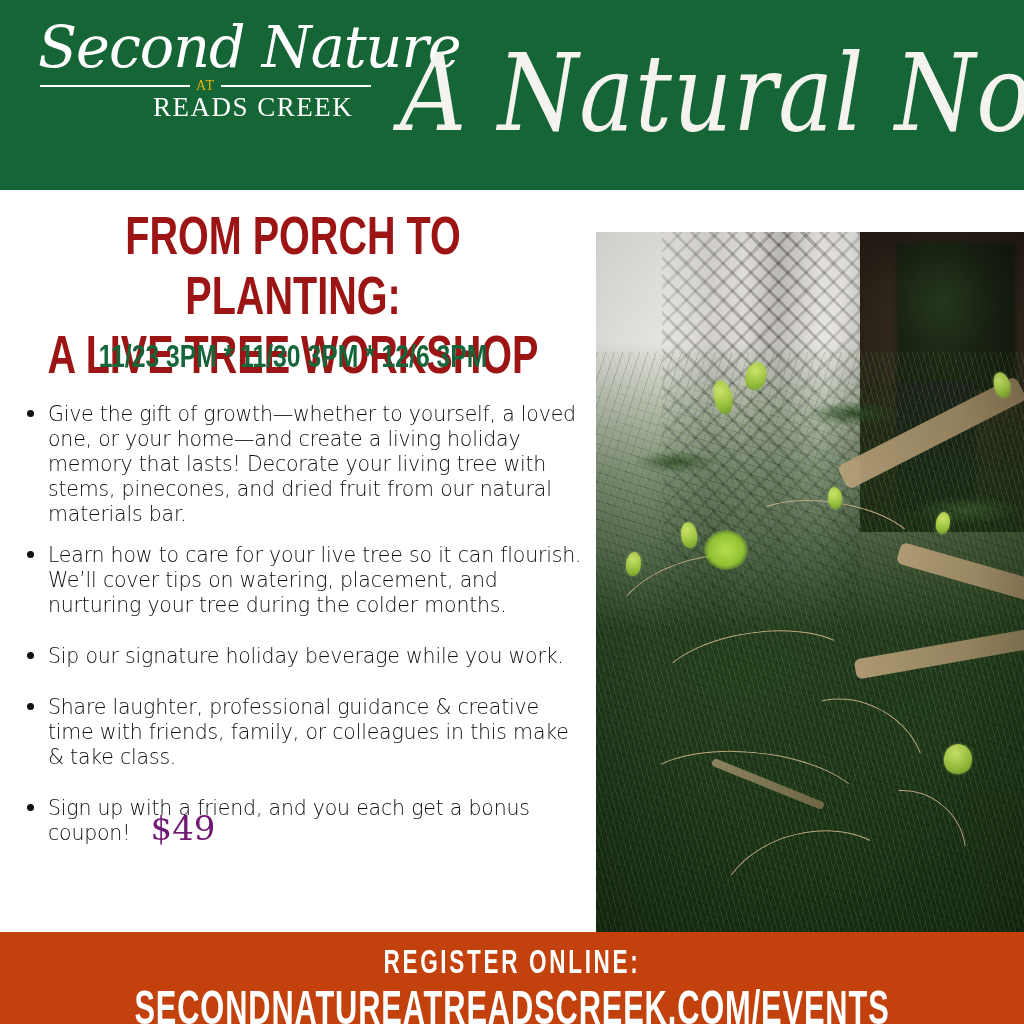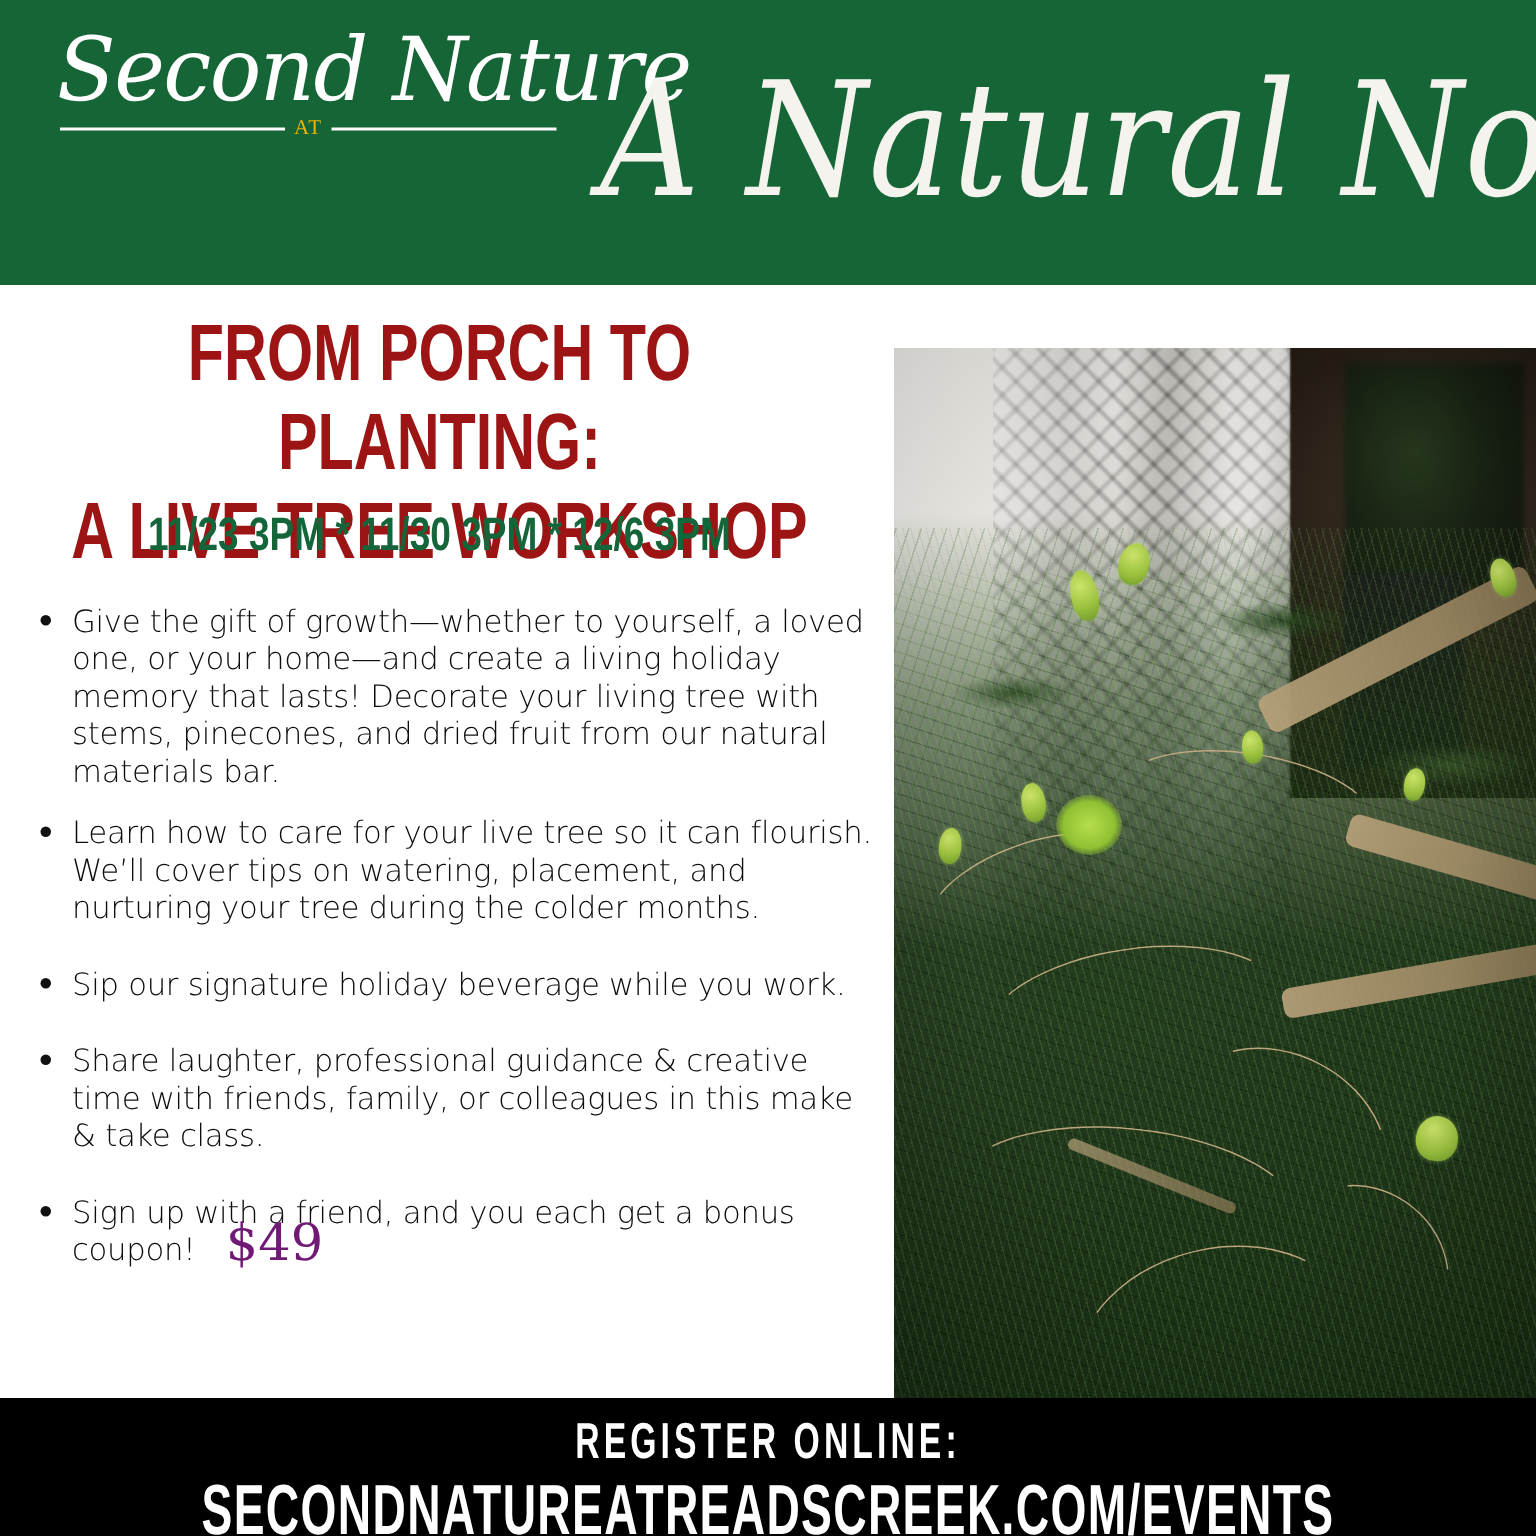--- a/index.html
+++ b/index.html
@@ -246,21 +246,21 @@
     filter:blur(.4px);
   }
   .ph-vignette{
     position:absolute;inset:0;
     background:radial-gradient(ellipse at 50% 45%, rgba(0,0,0,0) 55%, rgba(0,0,0,.22) 100%);
   }
 
   
   .footer-band{
     position:absolute;left:0;top:932px;width:1024px;height:92px;
-    background:#000000;
+    background:#c2410c;
   }
   .footer-line1{
     position:absolute;left:0;top:10px;width:1024px;text-align:center;
     color:#ffffff;
     font-family:"Liberation Sans Narrow","Liberation Sans", sans-serif;
     font-weight:700;font-size:25px;line-height:28px;letter-spacing:3px;
     transform:scale(0.9,1.35);transform-origin:center top;
   }
   .footer-line2{
     position:absolute;left:0;top:50px;width:1024px;text-align:center;
@@ -277,20 +277,21 @@
 
   <div class="header-band">
 
     <div class="logo-block">
       <div class="logo-script">Second Nature</div>
       <div class="logo-rule-row">
         <span class="logo-rule"></span>
         <span class="logo-at">AT</span>
         <span class="logo-rule"></span>
       </div>
+      <div class="logo-reads">READS CREEK</div>
     </div>
 
     <div class="noel">A Natural Noel</div>
   </div>
 
   <div class="left-col">
 
     <div class="title">
       <span class="l1">FROM PORCH TO PLANTING:</span>
       <span class="l2">A LIVE TREE WORKSHOP</span>

